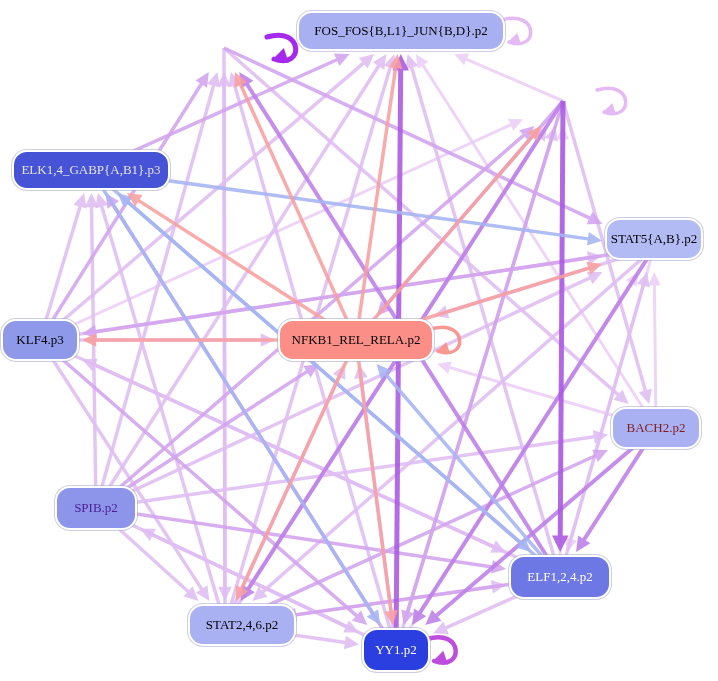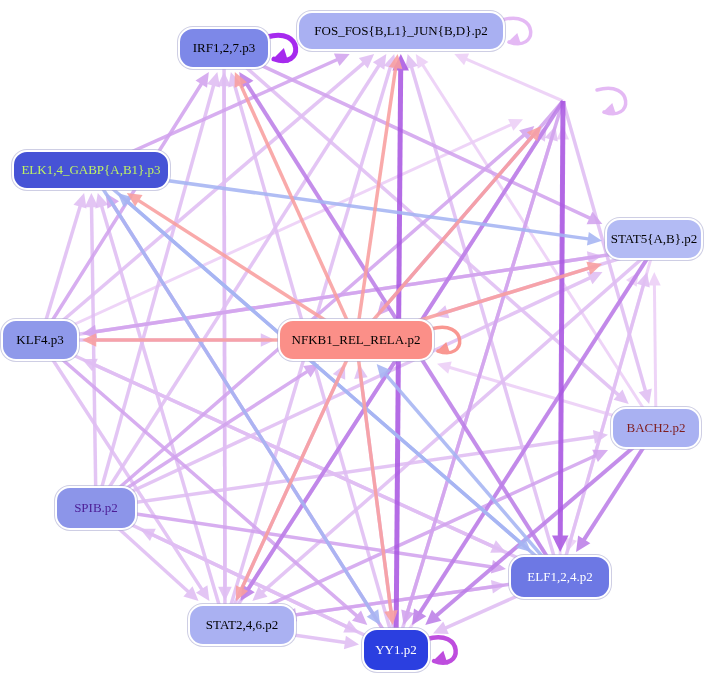--- a/index.html
+++ b/index.html
@@ -346,24 +346,21 @@
       </g>
       <g opacity="0.95">
         <path d="M 427 639 C 464 628, 464 672, 434 661" fill="none" stroke="#bb44dd" stroke-width="4.5" stroke-linecap="round"></path>
         <polygon points="432,662 443.3375,650.6795 447.8325,664.4545" fill="#bb44dd"></polygon>
       </g>
     </svg>
 
 <div class="node" style="left: 297px; top: 11px; width: 208px; height: 40px; background: rgb(169, 176, 242); color: rgb(0, 0, 0);">
       <span class="lbl">FOS_FOS{B,L1}_JUN{B,D}.p2</span>
     </div>
-    <div class="node" style="left: 178px; top: 27px; width: 92px; height: 42px; background: rgb(125, 136, 232); color: rgb(0, 0, 0);">
-      <span class="lbl">IRF1,2,7.p3</span>
-    </div>
-    <div class="node" style="left: 12px; top: 150px; width: 158px; height: 40px; background: rgb(70, 83, 214); color: #bef264;">
+    <div class="node" style="left: 12px; top: 150px; width: 158px; height: 40px; background: rgb(70, 83, 214); color: #e5e5e5;">
       <span class="lbl">ELK1,4_GABP{A,B1}.p3</span>
     </div>
     <div class="node" style="left: 605px; top: 218px; width: 98px; height: 42px; background: rgb(179, 187, 244); color: rgb(0, 0, 0);">
       <span class="lbl">STAT5{A,B}.p2</span>
     </div>
     <div class="node" style="left: 1px; top: 319px; width: 78px; height: 42px; background: rgb(143, 153, 234); color: #000000;">
       <span class="lbl">KLF4.p3</span>
     </div>
     <div class="node" style="left: 278px; top: 319px; width: 156px; height: 42px; background: rgb(251, 143, 136); color: rgb(0, 0, 0);">
       <span class="lbl">NFKB1_REL_RELA.p2</span>

